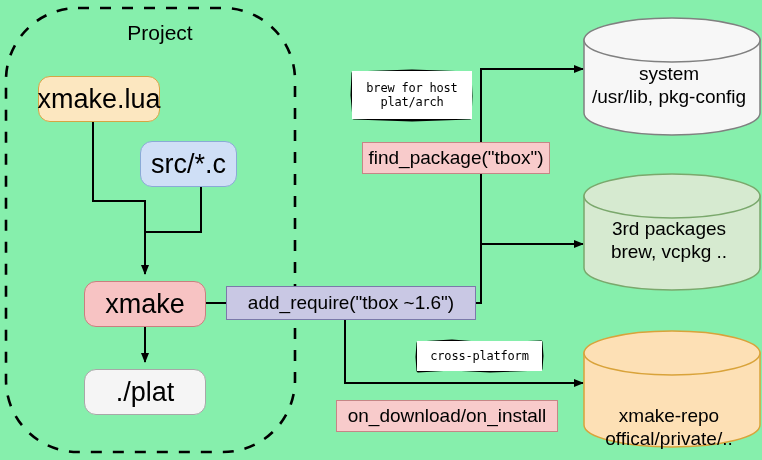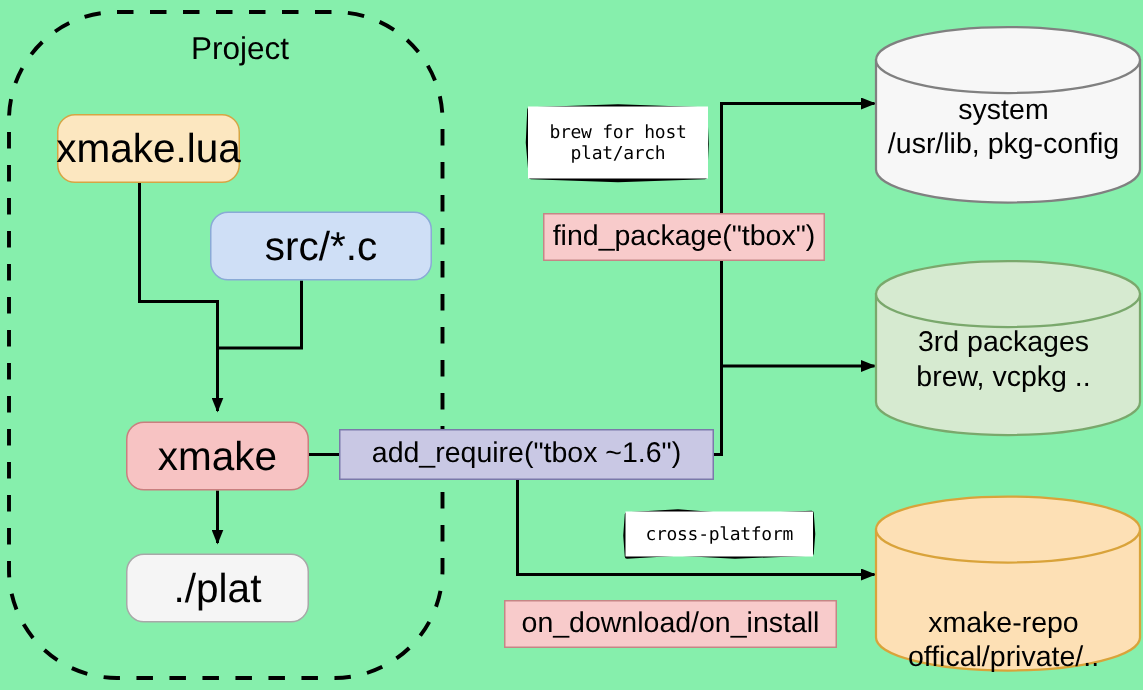--- a/index.html
+++ b/index.html
@@ -35,21 +35,21 @@
   }
   .rounded {
     border-radius: 12px;
     font-size: 27px;
   }
   .n-xmakelua {
     left: 38px; top: 76px; width: 122px; height: 46px;
     background: #fce7c0; border: 1.5px solid #d6a544;
   }
   .n-src {
-    left: 140px; top: 141px; width: 148px; height: 46px;
+    left: 140px; top: 141px; width: 97px; height: 46px;
     background: #cfdff6; border: 1.5px solid #8aaad6;
   }
   .n-xmake {
     left: 84px; top: 281px; width: 122px; height: 46px;
     background: #f7c3c3; border: 1.5px solid #c97f7f;
   }
   .n-build {
     left: 84px; top: 369px; width: 122px; height: 46px;
     background: #f5f5f5; border: 1.5px solid #a8a8a8;
   }

